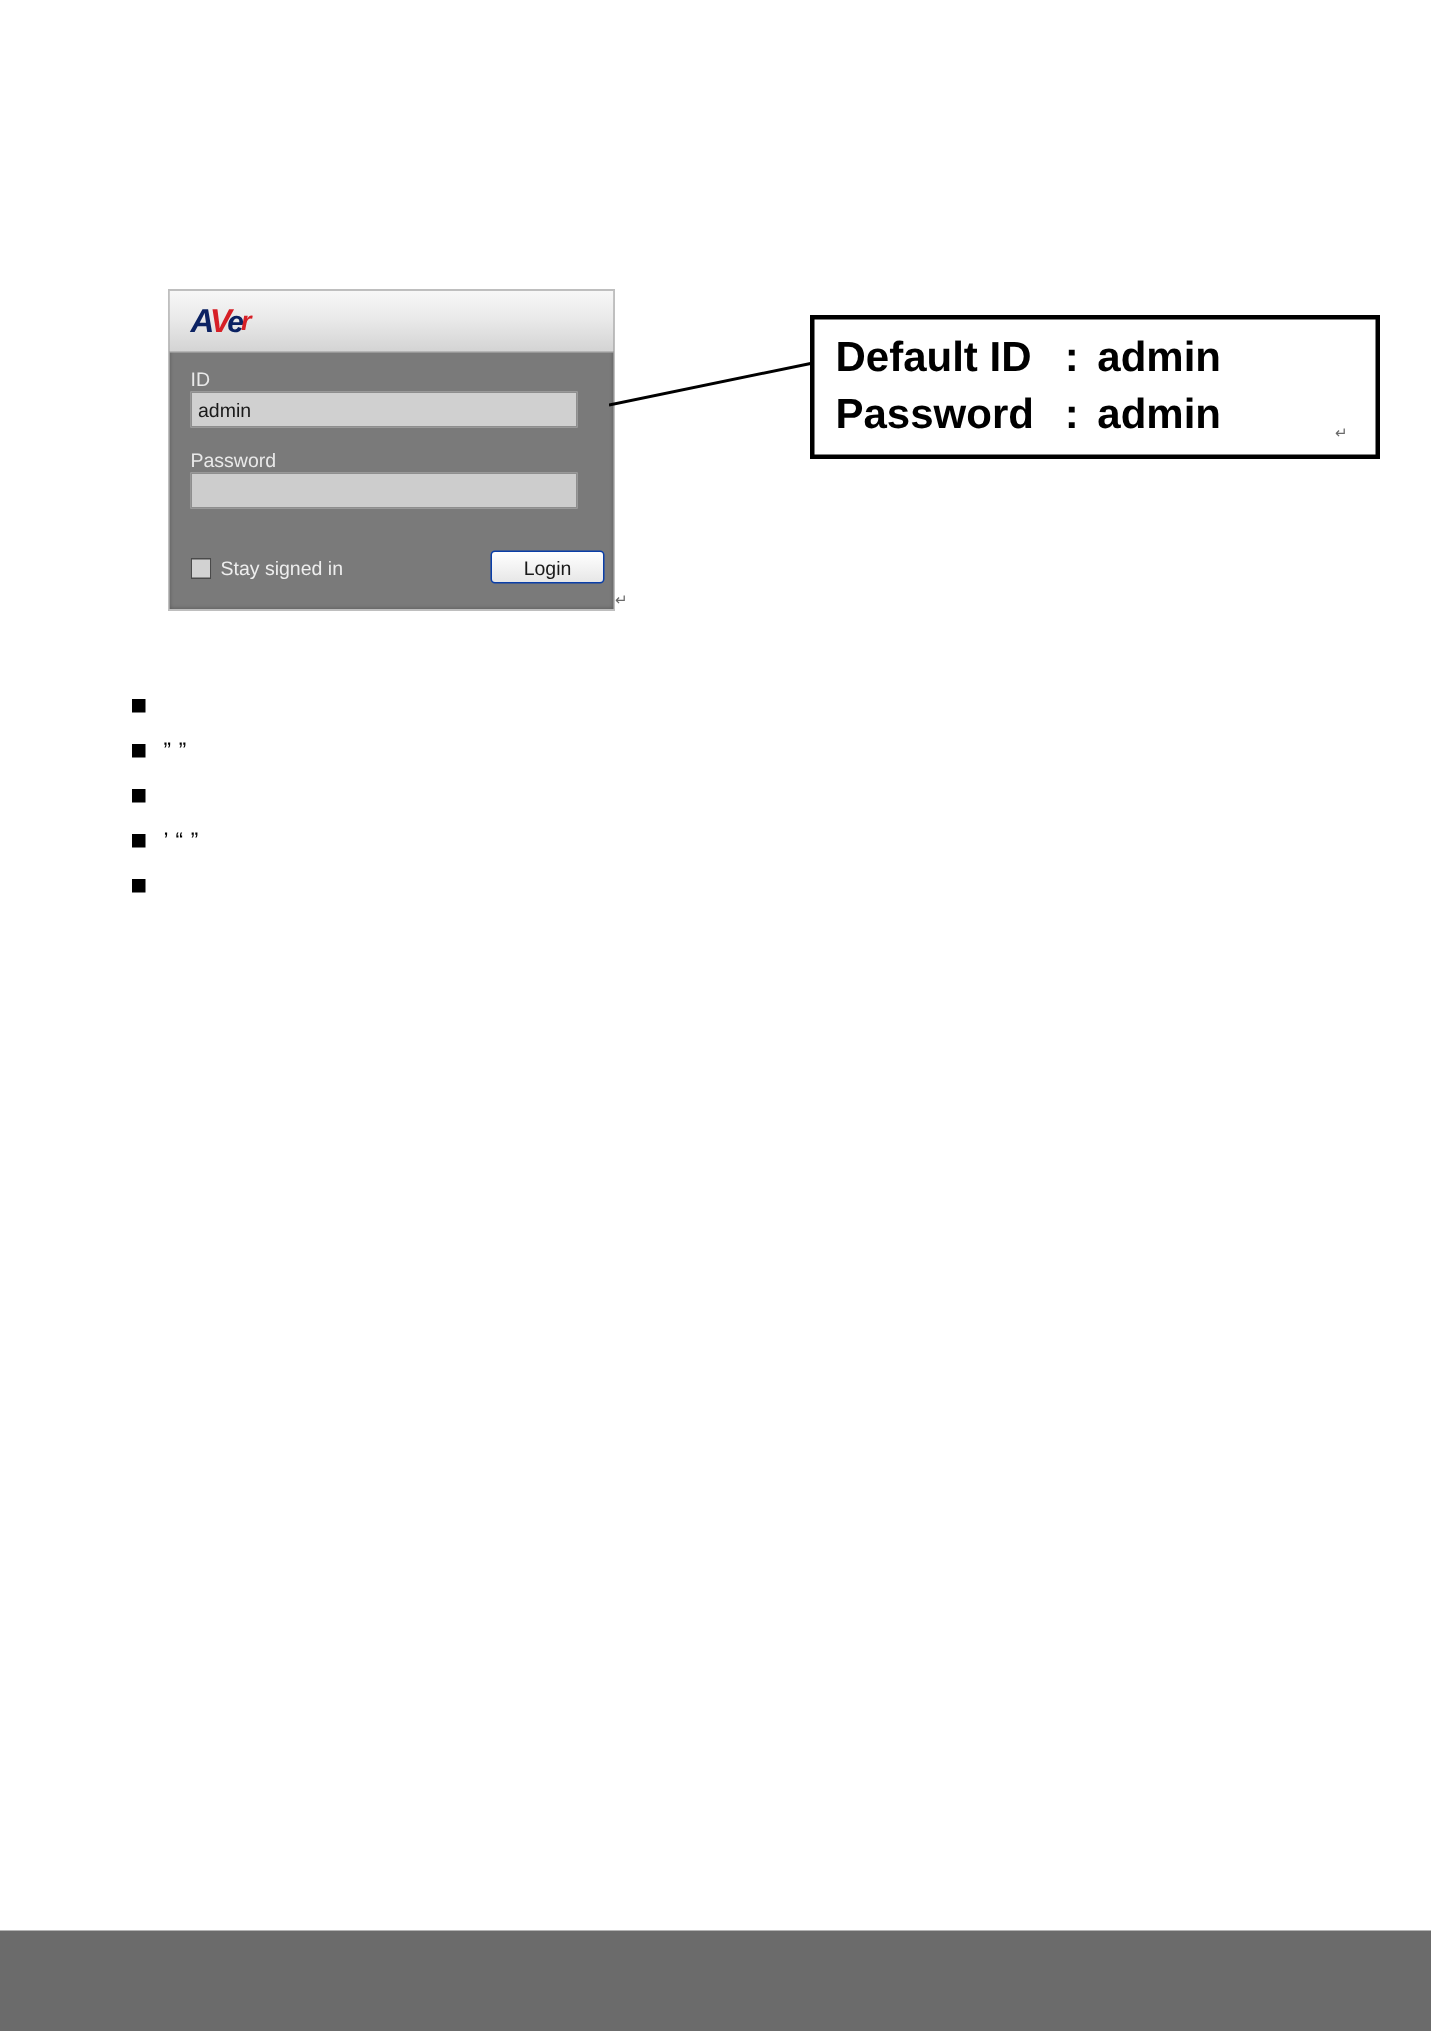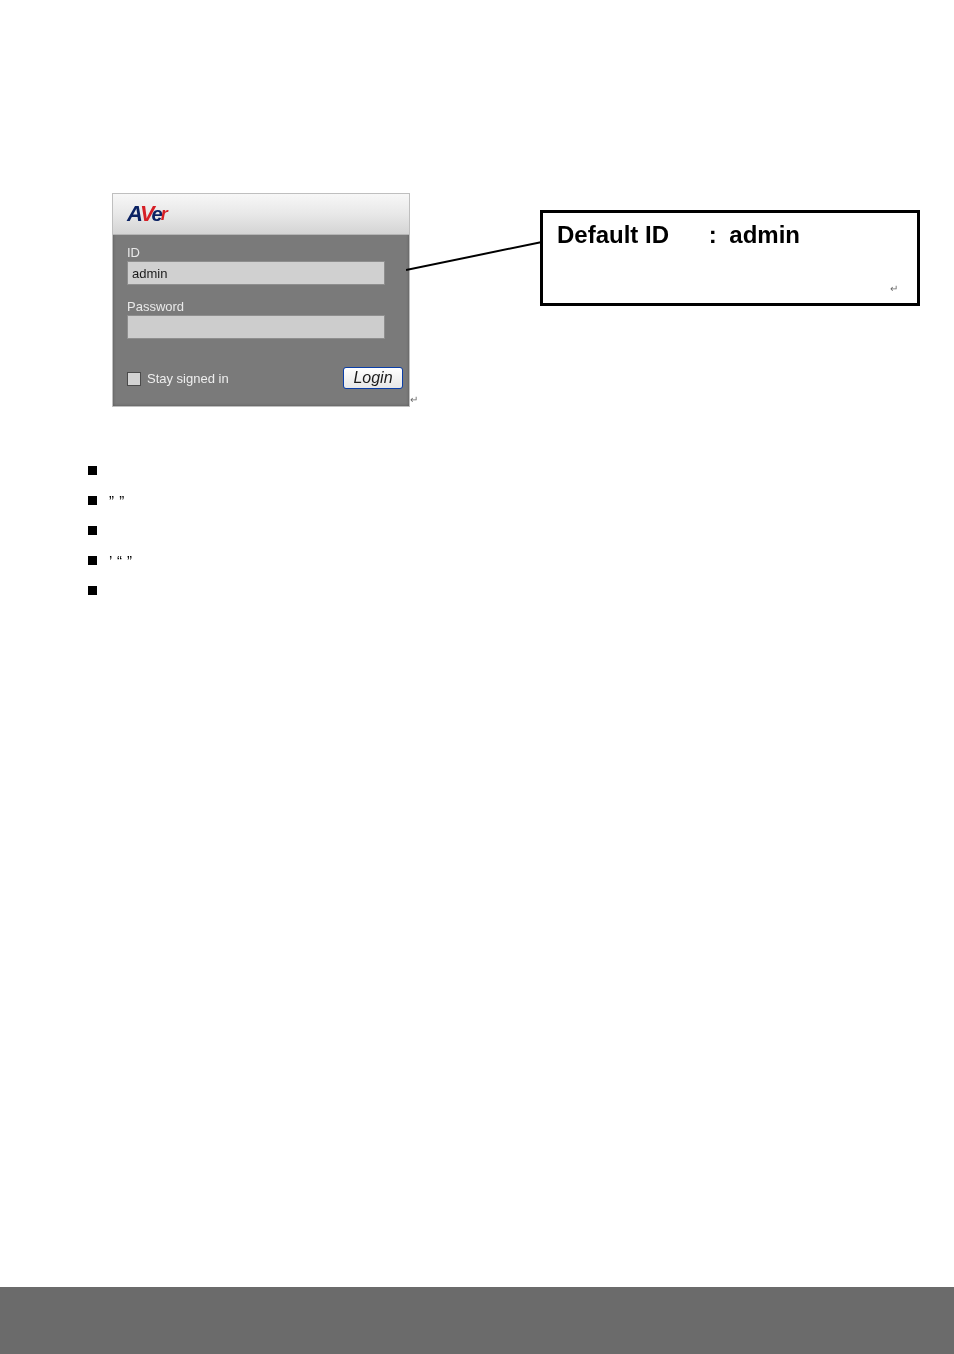--- a/index.html
+++ b/index.html
@@ -79,30 +79,29 @@
     height: 12px;
     border: 1px solid #4a4a4a;
     background: #d2d2d2;
     display: inline-block;
   }
   .stay-label {
     font-size: 13px;
     color: #eeeeee;
   }
   .login-button {
-    width: 60px;
+    width: 76px;
     height: 22px;
     background: linear-gradient(#ffffff, #e7e7e7);
     border: 1px solid #0a3ea8;
     border-radius: 3px;
-    font-size: 16px;
+    font-size: 13px;
     color: #1a1a1a;
     cursor: pointer;
     padding: 0;
-    font-style: italic;
   }
   
   .aver-logo {
     font-family: Arial, sans-serif;
     font-weight: 900;
     font-style: italic;
     font-size: 22px;
     letter-spacing: -1px;
     line-height: 1;
     display: inline-flex;
@@ -118,21 +117,21 @@
     left: 540px;
     top: 210px;
     width: 348px;
     height: 78px;
     border: 3px solid #000;
     background: #fff;
     padding: 6px 12px 6px 14px;
   }
   .callout-row {
     font-family: Arial, sans-serif;
-    font-size: 24px;
+    font-size: 28px;
     font-weight: 700;
     color: #000;
     line-height: 1.35;
     white-space: nowrap;
   }
   .callout-label { display: inline-block; width: 145px; }
   .callout-colon { display: inline-block; width: 14px; }
   .callout-value { display: inline-block; }
   
   .callout-line {
@@ -223,20 +222,25 @@
   <svg class="callout-line" viewBox="0 0 138 32">
     <line x1="0" y1="30" x2="136" y2="2" stroke="#000" stroke-width="2"></line>
   </svg>
 
   <div class="callout-box">
     <div class="callout-row">
       <span class="callout-label">Default ID</span>
       <span class="callout-colon">:</span>
       <span class="callout-value">admin</span>
     </div>
+    <div class="callout-row">
+      <span class="callout-label">Password</span>
+      <span class="callout-colon">:</span>
+      <span class="callout-value">admin</span>
+    </div>
   </div>
   <span class="trail-mark">↵</span>
   <span class="trail-mark2">↵</span>
 
   <div class="bullet-list">
     <div class="bullet-item">
       <span class="bullet-square"></span>
       <span class="bullet-text"></span>
     </div>
     <div class="bullet-item">

